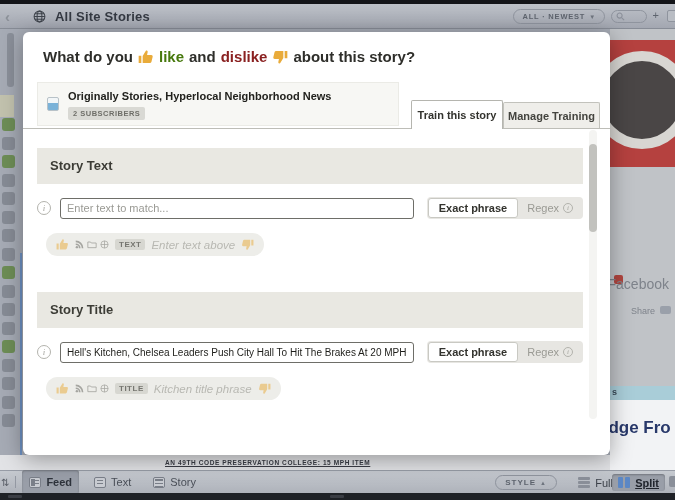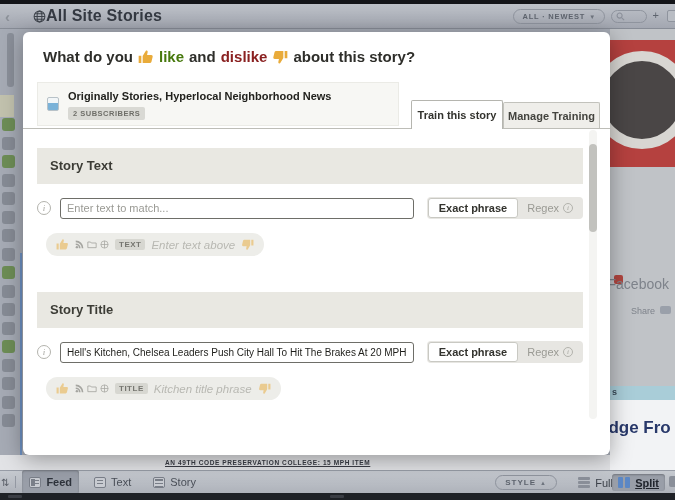--- a/index.html
+++ b/index.html
@@ -7,21 +7,21 @@
   body { font-family:"Liberation Sans", sans-serif; }
   .screen { position:relative; width:675px; height:500px; overflow:hidden; background:#a6abb5; margin:0 auto; }
 
   
   .top-strip { position:absolute; left:0; top:0; width:675px; height:4px; background:#141519; z-index:4; }
   .top-bar { position:absolute; left:0; top:4px; width:675px; height:25px; z-index:4;
     background:linear-gradient(#bdc1c8,#a3a7b1); border-bottom:1px solid #878c96;
     display:flex; align-items:center; }
   .back-chev { color:#8b9098; font-size:15px; font-weight:bold; margin-left:5px; line-height:1; }
   .globe-ic { margin-left:23px; display:flex; }
-  .top-title { font-size:16px; font-weight:bold; color:#343942; letter-spacing:.2px; }
+  .top-title { margin-left:9px; font-size:13px; font-weight:bold; color:#343942; letter-spacing:.2px; }
   .filter-pill { position:absolute; right:70px; top:5px; height:15px; border:1px solid #8f949e; border-radius:8px;
     display:flex; align-items:center; padding:0 8px; gap:4px; font-size:7.5px; font-weight:bold;
     color:#5e646e; letter-spacing:.8px; }
   .filter-caret { font-size:6px; color:#6e747e; }
   .search-pill { position:absolute; right:28px; top:6px; width:36px; height:13px; border:1px solid #8f949e;
     border-radius:7px; display:flex; align-items:center; padding-left:4px; }
   .plus-glyph { position:absolute; right:16px; top:5px; font-size:11px; color:#5e646e; }
   .bookmark-part { position:absolute; right:-6px; top:6px; width:14px; height:12px; border:1px solid #8f949e;
     border-radius:2px; background:#b9bdc4; }
 

